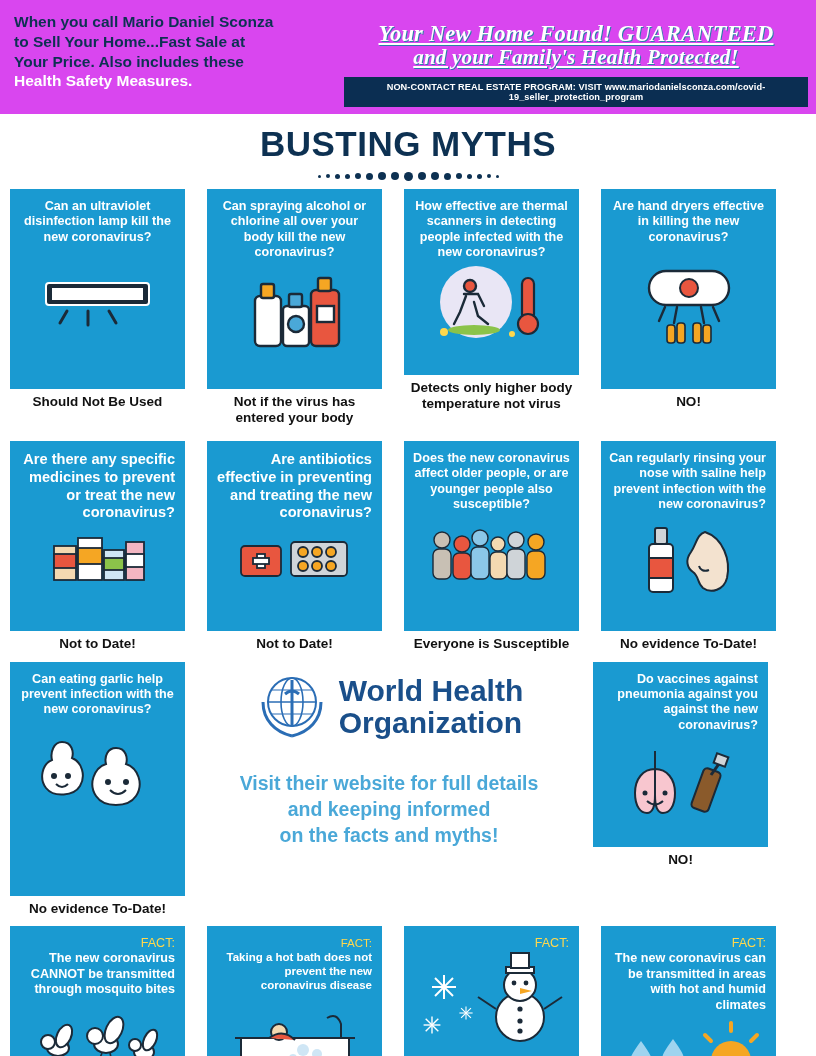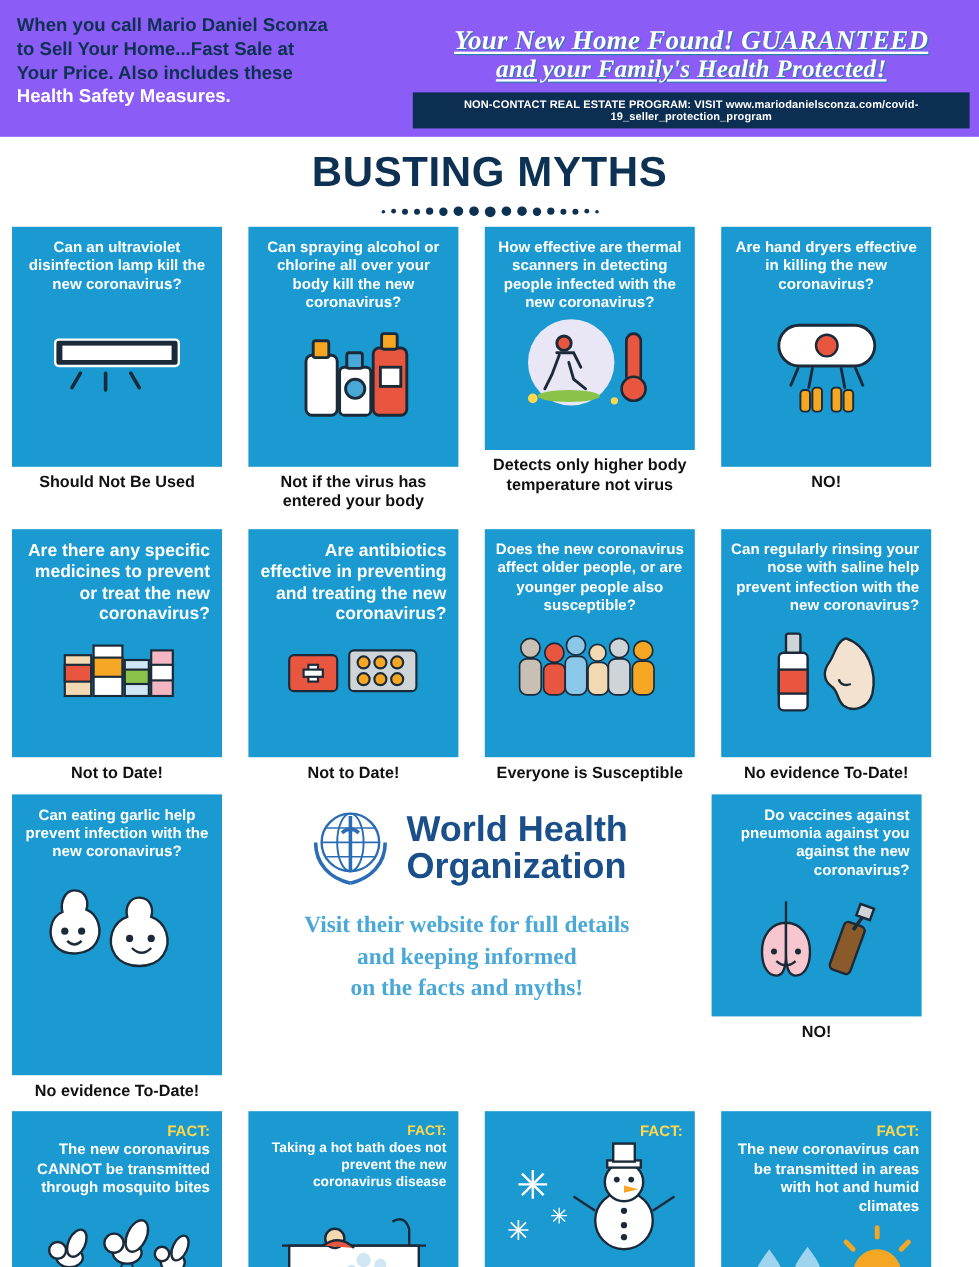--- a/index.html
+++ b/index.html
@@ -8,21 +8,21 @@
     font-family: "Liberation Sans", sans-serif;
     background: #ffffff;
     overflow: hidden;
   }
   .page { position: relative; width: 816px; height: 1056px; background:#fff; }
 
   
   .header {
     position: relative;
     height: 114px;
-    background: #8b5cf6;
+    background: #d946ef;
     display: flex;
   }
   .header-left {
     width: 336px;
     padding: 12px 10px 0 14px;
     color: #0d2e4e;
     font-weight: bold;
     font-size: 15.5px;
     line-height: 1.28;
   }
@@ -109,43 +109,42 @@
     font-weight: bold;
     font-size: 13.5px;
     line-height: 1.15;
     padding: 5px 2px 0 2px;
   }
   .cell { width: 175px; }
   .art { position: relative; width: 100%; }
 
   
   .fact .q { text-align: right; padding: 10px 10px 0 10px; color:#fff; }
-  .fact .lead { color: #ffd84d; font-weight: bold; margin-left: 24px; }
+  .fact .lead { color: #ffd84d; font-weight: normal; margin-left: 24px; }
 
   
   .who {
     width: 364px;
     text-align: center;
     padding-top: 6px;
   }
   .who-top { display: flex; align-items: center; justify-content: center; gap: 10px; }
   .who-name {
     text-align: left;
     color: #1a4f8a;
     font-size: 30px;
     font-weight: bold;
     line-height: 1.05;
   }
   .who-msg {
     color: #4aa8d8;
     font-size: 19.5px;
     font-weight: bold;
     line-height: 1.35;
-    margin-top: 12px;
-    font-family: Liberation Serif, serif;
+    margin-top: 24px;
   }
 </style>
 </head>
 <body>
 
 <div class="page">
 
   <div class="header">
     <div class="header-left">
       <div class="line-dark">When you call Mario Daniel Sconza</div>

